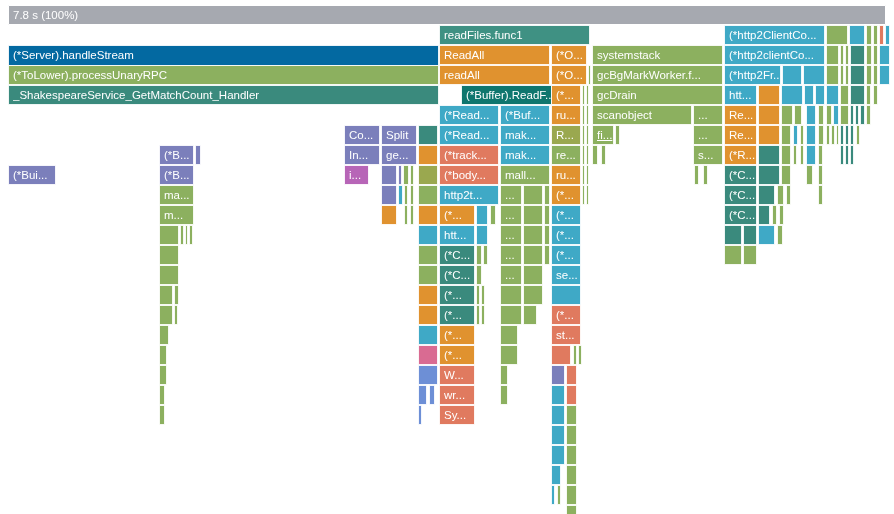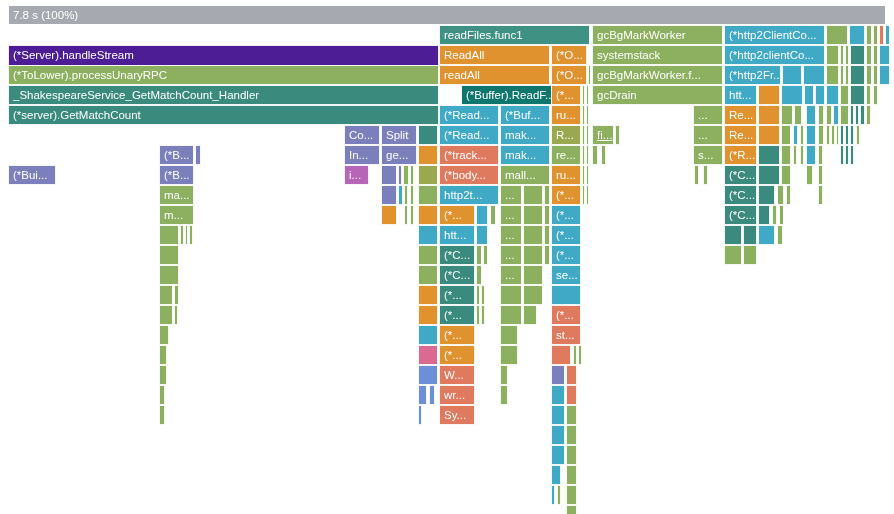--- a/index.html
+++ b/index.html
@@ -39,23 +39,20 @@
 </head>
 <body>
 
 <div id="flame">
   <div class="frame hdr" style="left:8px;top:5px;width:878px;height:20px;">
     <span class="lbl">7.8 s (100%)</span>
   </div>
     <div class="frame" style="left: 439px; top: 25px; width: 151px; height: 20px; background: rgb(63, 145, 131);">
       <span class="lbl">readFiles.func1</span>
     </div>
-    <div class="frame" style="left: 592px; top: 25px; width: 131px; height: 20px; background: rgb(140, 176, 95);">
-      <span class="lbl">gcBgMarkWorker</span>
-    </div>
     <div class="frame" style="left: 724px; top: 25px; width: 101px; height: 20px; background: rgb(63, 169, 198);">
       <span class="lbl">(*http2ClientCo...</span>
     </div>
     <div class="frame" style="left: 826px; top: 25px; width: 22px; height: 20px; background: rgb(140, 176, 95);">
       <span class="lbl"></span>
     </div>
     <div class="frame" style="left: 849px; top: 25px; width: 16px; height: 20px; background: rgb(63, 169, 198); padding: 0px;">
       <span class="lbl"></span>
     </div>
     <div class="frame" style="left: 866px; top: 25px; width: 6px; height: 20px; background: rgb(140, 176, 95); padding: 0px;">
@@ -63,21 +60,21 @@
     </div>
     <div class="frame" style="left: 873px; top: 25px; width: 5px; height: 20px; background: rgb(140, 176, 95); padding: 0px;">
       <span class="lbl"></span>
     </div>
     <div class="frame" style="left: 879px; top: 25px; width: 5px; height: 20px; background: rgb(224, 122, 95); padding: 0px;">
       <span class="lbl"></span>
     </div>
     <div class="frame" style="left: 885px; top: 25px; width: 5px; height: 20px; background: rgb(63, 169, 198); padding: 0px;">
       <span class="lbl"></span>
     </div>
-    <div class="frame" style="left: 8px; top: 45px; width: 431px; height: 32px; background: #4c1d95;">
+    <div class="frame" style="left: 8px; top: 45px; width: 431px; height: 32px; background: #0369a1;">
       <span class="lbl">(*Server).handleStream</span>
     </div>
     <div class="frame" style="left: 439px; top: 45px; width: 111px; height: 20px; background: rgb(224, 146, 47);">
       <span class="lbl">ReadAll</span>
     </div>
     <div class="frame" style="left: 551px; top: 45px; width: 36px; height: 20px; background: rgb(224, 146, 47);">
       <span class="lbl">(*O...</span>
     </div>
     <div class="frame" style="left: 592px; top: 45px; width: 131px; height: 20px; background: rgb(140, 176, 95);">
       <span class="lbl">systemstack</span>
@@ -192,37 +189,37 @@
     </div>
     <div class="frame" style="left: 850px; top: 85px; width: 15px; height: 20px; background: rgb(58, 138, 125); padding: 0px;">
       <span class="lbl"></span>
     </div>
     <div class="frame" style="left: 866px; top: 85px; width: 5px; height: 20px; background: rgb(140, 176, 95); padding: 0px;">
       <span class="lbl"></span>
     </div>
     <div class="frame" style="left: 873px; top: 85px; width: 5px; height: 20px; background: rgb(140, 176, 95); padding: 0px;">
       <span class="lbl"></span>
     </div>
-    <div class="frame" style="left: 8px; top: 105px; width: 431px; height: 20px; background: rgb(58, 138, 125);">
-      <span class="lbl">(*server).GetMatchCount</span>
-    </div>
     <div class="frame" style="left: 439px; top: 105px; width: 60px; height: 20px; background: rgb(63, 169, 198);">
       <span class="lbl">(*Read...</span>
     </div>
     <div class="frame" style="left: 500px; top: 105px; width: 50px; height: 20px; background: rgb(63, 169, 198);">
       <span class="lbl">(*Buf...</span>
     </div>
     <div class="frame" style="left: 551px; top: 105px; width: 30px; height: 20px; background: rgb(224, 146, 47);">
       <span class="lbl">ru...</span>
     </div>
     <div class="frame" style="left: 582px; top: 105px; width: 3px; height: 20px; background: rgb(140, 176, 95); padding: 0px;">
       <span class="lbl"></span>
     </div>
     <div class="frame" style="left: 586px; top: 105px; width: 3px; height: 20px; background: rgb(140, 176, 95); padding: 0px;">
       <span class="lbl"></span>
+    </div>
+    <div class="frame" style="left: 592px; top: 105px; width: 100px; height: 20px; background: rgb(140, 176, 95);">
+      <span class="lbl">scanobject</span>
     </div>
     <div class="frame" style="left: 693px; top: 105px; width: 30px; height: 20px; background: rgb(140, 176, 95);">
       <span class="lbl">...</span>
     </div>
     <div class="frame" style="left: 724px; top: 105px; width: 33px; height: 20px; background: rgb(224, 146, 47);">
       <span class="lbl">Re...</span>
     </div>
     <div class="frame" style="left: 758px; top: 105px; width: 22px; height: 20px; background: rgb(224, 146, 47);">
       <span class="lbl"></span>
     </div>

